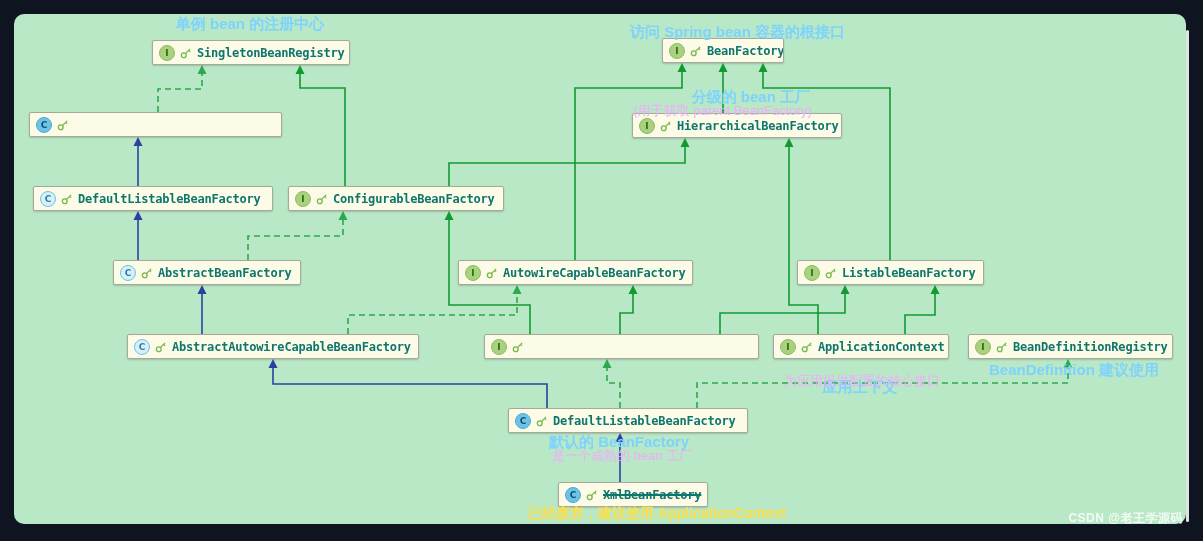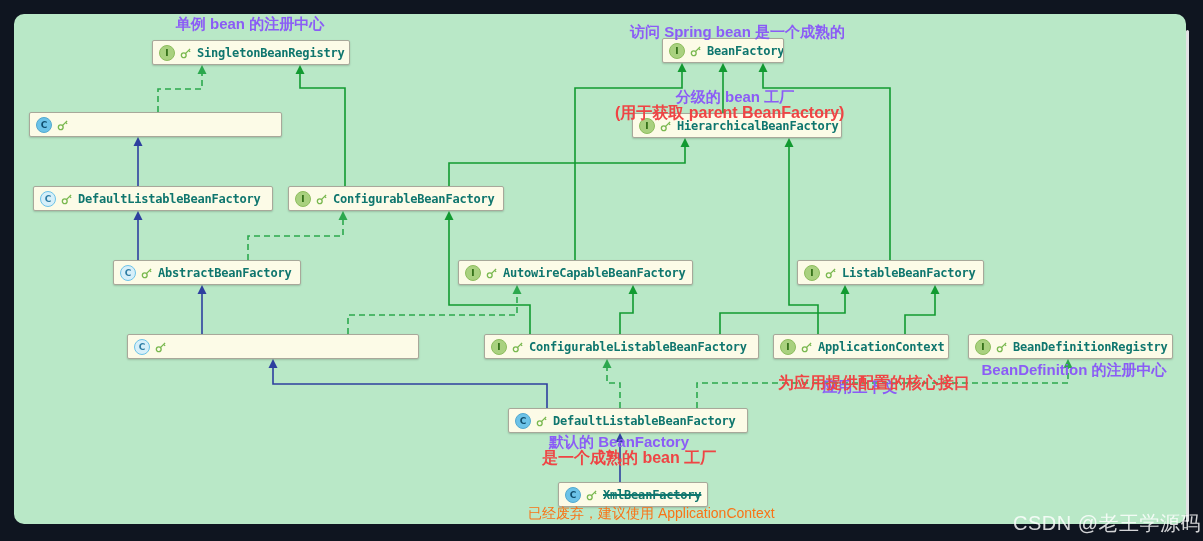--- a/index.html
+++ b/index.html
@@ -15,25 +15,25 @@
         color:#0f766e;letter-spacing:-0.2px;white-space:nowrap;}
   .node.deprecated .lbl{text-decoration:line-through;text-decoration-thickness:2px;text-align:right;}
   .badge{width:14px;height:14px;border-radius:50%;display:flex;align-items:center;
         justify-content:center;font-size:9px;font-weight:700;flex:0 0 auto;
         font-family:"DejaVu Sans",sans-serif;}
   .badge.interface{background:#a9d17f;color:#2e6b14;border:1px solid #8dbd5e;}
   .badge.class{background:#6cc3e8;color:#114f6e;border:1px solid #53a9cf;}
   .badge.abstract{background:#d6eff9;color:#2f7da4;border:1px solid #6cc3e8;}
   .key{width:12px;height:12px;flex:0 0 auto;display:flex;}
   .ann{position:absolute;text-align:center;white-space:nowrap;line-height:1.15;}
-  .ann.red{color:#8b5cf6;font-weight:700;font-size:15px;}
-  .ann.red-sm{color:#f97316;font-weight:400;font-size:14px;}
-  .ann.blue{color:#ef4444;font-weight:700;font-size:16px;}
-  #watermark{position:absolute;right:2px;top:510px;font-size:20px;
-        color:rgba(255,255,255,0.82);letter-spacing:0.5px;}
+  .ann.red{color:#7dd3fc;font-weight:700;font-size:15px;}
+  .ann.red-sm{color:#fde047;font-weight:700;font-size:14px;}
+  .ann.blue{color:#f0abfc;font-weight:400;font-size:13px;}
+  #watermark{position:absolute;right:20px;top:510px;font-size:12px;
+        color:rgba(255,255,255,0.82);letter-spacing:0.5px;font-weight:bold;}
   #scrollbar{position:absolute;left:1186px;top:30px;width:3px;height:492px;
         background:rgba(255,255,255,0.88);border-radius:2px;}
 </style>
 </head>
 <body>
 
 <div id="frame">
   <div id="canvas"></div>
   <svg id="edges">
       <polyline points="345,186 345,88 300,88 300,73" fill="none" stroke="#129a31" stroke-width="1.6"></polyline>
@@ -168,30 +168,30 @@
         <span class="lbl">ListableBeanFactory</span>
       </div>
       <div class="node" style="left: 127px; top: 334px; width: 292px;">
         <span class="badge abstract">C</span>
         <span class="key">
           <svg width="12" height="12" viewBox="0 0 16 16">
             <circle cx="5" cy="11" r="3.2" fill="none" stroke="#79b84f" stroke-width="1.8"></circle>
             <path d="M7.5 8.5 L13.5 2.5 M11.5 4.5 L13.5 6.5" stroke="#79b84f" stroke-width="1.8" fill="none"></path>
           </svg>
         </span>
+        <span class="lbl">AbstractAutowireCapableBeanFactory</span>
       </div>
       <div class="node" style="left: 484px; top: 334px; width: 275px;">
         <span class="badge interface">I</span>
         <span class="key">
           <svg width="12" height="12" viewBox="0 0 16 16">
             <circle cx="5" cy="11" r="3.2" fill="none" stroke="#79b84f" stroke-width="1.8"></circle>
             <path d="M7.5 8.5 L13.5 2.5 M11.5 4.5 L13.5 6.5" stroke="#79b84f" stroke-width="1.8" fill="none"></path>
           </svg>
         </span>
-        <span class="lbl">ConfigurableListableBeanFactory</span>
       </div>
       <div class="node" style="left: 773px; top: 334px; width: 176px;">
         <span class="badge interface">I</span>
         <span class="key">
           <svg width="12" height="12" viewBox="0 0 16 16">
             <circle cx="5" cy="11" r="3.2" fill="none" stroke="#79b84f" stroke-width="1.8"></circle>
             <path d="M7.5 8.5 L13.5 2.5 M11.5 4.5 L13.5 6.5" stroke="#79b84f" stroke-width="1.8" fill="none"></path>
           </svg>
         </span>
         <span class="lbl">ApplicationContext</span>
@@ -222,25 +222,25 @@
           <svg width="12" height="12" viewBox="0 0 16 16">
             <circle cx="5" cy="11" r="3.2" fill="none" stroke="#79b84f" stroke-width="1.8"></circle>
             <path d="M7.5 8.5 L13.5 2.5 M11.5 4.5 L13.5 6.5" stroke="#79b84f" stroke-width="1.8" fill="none"></path>
           </svg>
         </span>
         <span class="lbl">XmlBeanFactory</span>
       </div>
     </div>
   <div id="annotations-layer">
       <div class="ann red" style="left: 150px; top: 15px; width: 200px;">单例 bean 的注册中心</div>
-      <div class="ann red" style="left: 620px; top: 23px; width: 235px;">访问 Spring bean 是一个成熟的</div>
-      <div class="ann red" style="left: 660px; top: 88px; width: 150px;">分级的 bean 工厂</div>
+      <div class="ann red" style="left: 620px; top: 23px; width: 235px;">访问 Spring bean 容器的根接口</div>
+      <div class="ann red" style="left: 660px; top: 88px; width: 150px; text-align: right;">分级的 bean 工厂</div>
       <div class="ann blue" style="left: 615px; top: 104px; width: 215px;">(用于获取 parent BeanFactory)</div>
       <div class="ann red" style="left: 810px; top: 378px; width: 100px;">应用上下文</div>
       <div class="ann blue" style="left: 778px; top: 374px; width: 162px; text-align: right;">为应用提供配置的核心接口</div>
-      <div class="ann red" style="left: 980px; top: 361px; width: 188px;">BeanDefinition 的注册中心</div>
+      <div class="ann red" style="left: 980px; top: 361px; width: 188px;">BeanDefinition 建议使用</div>
       <div class="ann red" style="left: 543px; top: 433px; width: 152px;">默认的 BeanFactory</div>
       <div class="ann blue" style="left: 542px; top: 449px; width: 160px;">是一个成熟的 bean 工厂</div>
       <div class="ann red-sm" style="left: 528px; top: 505px; width: 232px;">已经废弃，建议使用 ApplicationContext</div>
     </div>
   <div id="scrollbar"></div>
   <div id="watermark">CSDN @老王学源码</div>
 </div>
 
 </body></html>

